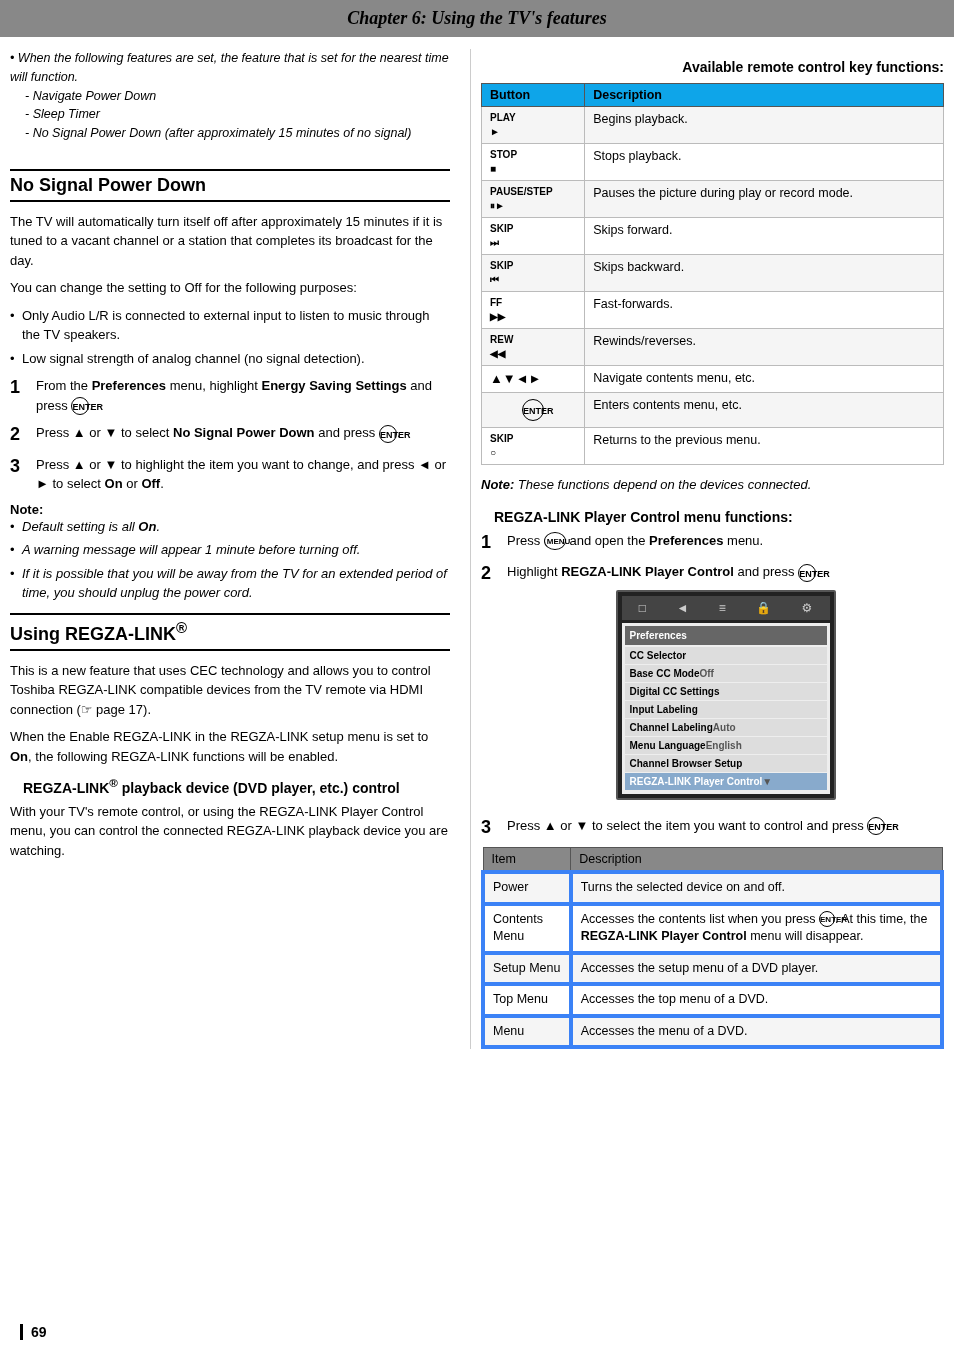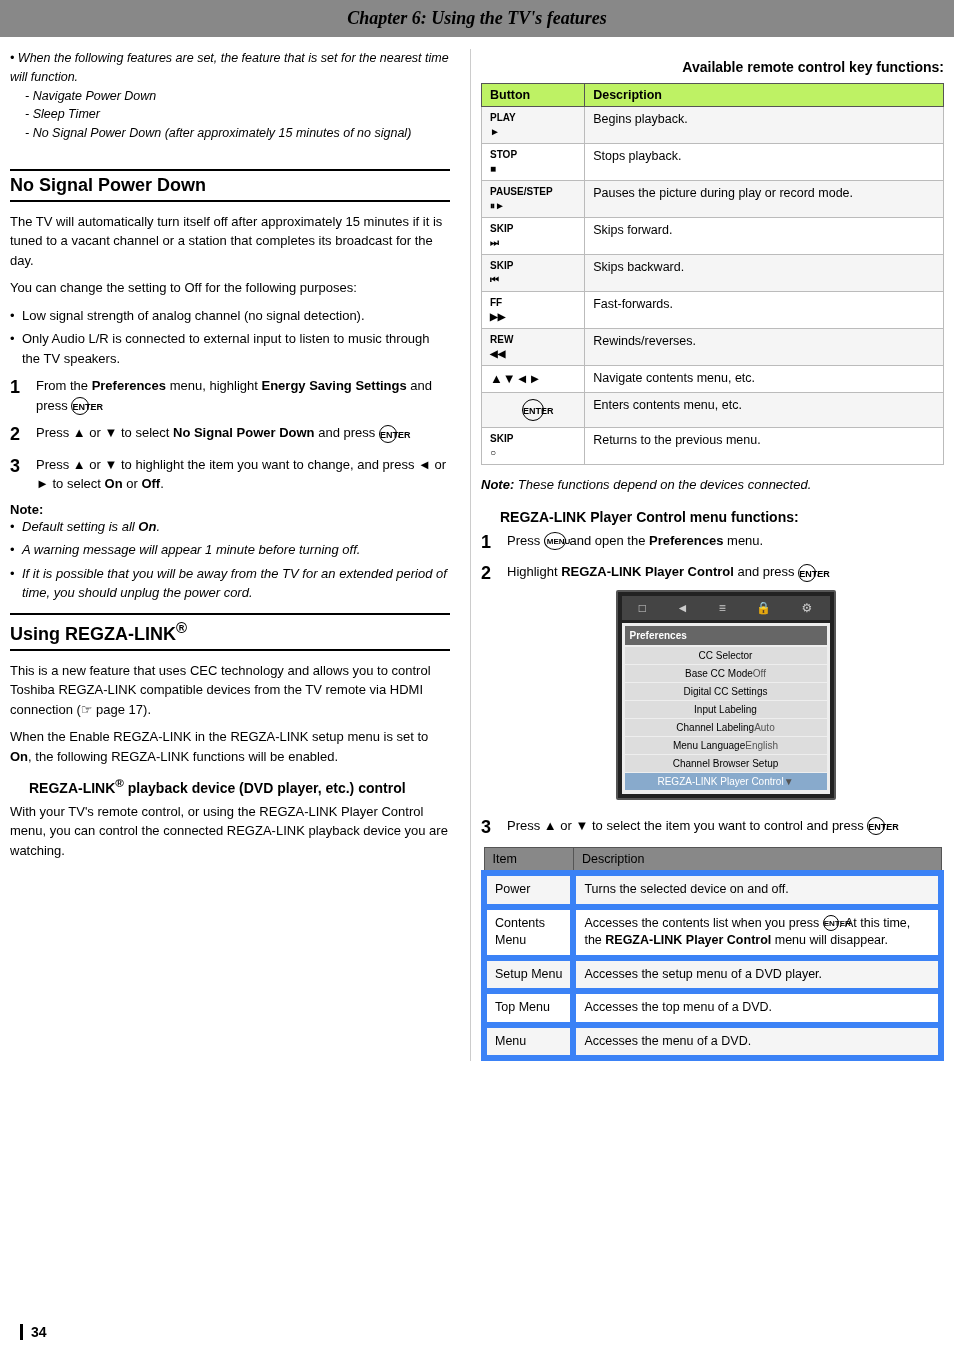--- a/index.html
+++ b/index.html
@@ -74,21 +74,21 @@
       font-family: Arial, sans-serif;
       border-bottom: 2px solid #000;
       border-top: 2px solid #000;
       padding: 4px 0;
       margin: 10px 0 10px 0;
     }
 
     .subsection-title {
       font-size: 14px;
       font-weight: bold;
-      margin: 10px 0 6px 8px;
+      margin: 10px 0 6px 2px;
       padding-left: 11px;
     }
 
     p {
       margin-bottom: 8px;
       line-height: 1.5;
       font-size: 13px;
     }
 
     .bullet-list {
@@ -173,21 +173,21 @@
     }
 
     
     .remote-table {
       width: 100%;
       border-collapse: collapse;
       margin-bottom: 10px;
       font-size: 12.5px;
     }
     .remote-table th {
-      background: #bef264;
+      background: #0ea5e9;
       color: #000;
       font-weight: bold;
       padding: 4px 8px;
       border: 1px solid #555;
       text-align: left;
     }
     .remote-table td {
       padding: 4px 8px;
       border: 1px solid #bbb;
       vertical-align: top;
@@ -226,21 +226,21 @@
     .item-table th {
       background: #888;
       color: #000;
       font-weight: normal;
       padding: 4px 8px;
       border: 1px solid #555;
       text-align: left;
     }
     .item-table td {
       padding: 5px 8px;
-      border: 6px solid #3b82f6;
+      border: 4px solid #3b82f6;
       vertical-align: top;
       line-height: 1.4;
     }
     .item-table tr:nth-child(odd) td {
       background: #f5f5f5;
     }
     .item-table tr:nth-child(even) td {
       background: #fff;
     }
 
@@ -273,25 +273,26 @@
     .menu-content-title {
       background: #666;
       color: #fff;
       font-size: 10px;
       padding: 2px 5px;
       margin-bottom: 2px;
       font-weight: bold;
     }
     .menu-row {
       display: flex;
-      justify-content: center;
+      justify-content: flex-start;
       font-size: 10px;
       padding: 1px 5px;
       background: #ddd;
       margin-bottom: 1px;
+      font-weight: bold;
     }
     .menu-row.selected {
       background: #88aacc;
       color: #fff;
     }
     .menu-row-val {
       color: #555;
     }
 
     
@@ -336,22 +337,22 @@
           <li><i>- No Signal Power Down (after approximately 15 minutes of no signal)</i></li>
         </ul>
       </div>
 
       <div class="section-title">No Signal Power Down</div>
 
       <p>The TV will automatically turn itself off after approximately 15 minutes if it is tuned to a vacant channel or a station that completes its broadcast for the day.</p>
       <p>You can change the setting to Off for the following purposes:</p>
 
       <ul class="bullet-list">
+        <li>Only Audio L/R is connected to external input to listen to music through the TV speakers.</li>
         <li>Low signal strength of analog channel (no signal detection).</li>
-        <li>Only Audio L/R is connected to external input to listen to music through the TV speakers.</li>
       </ul>
 
       <ol class="steps">
         <li>
           <span class="step-num">1</span>
           <span class="step-content">
             From the <b>Preferences</b> menu, highlight <b>Energy Saving Settings</b> and press <span class="enter-btn">ENTER</span>.
           </span>
         </li>
         <li>
@@ -571,15 +572,15 @@
           <tr>
             <td>Menu</td>
             <td>Accesses the menu of a DVD.</td>
           </tr>
         </tbody>
       </table>
 
     </div>
   </div>
 
-  <div class="page-number">34</div>
+  <div class="page-number">69</div>
 
 </div>
 
 </body></html>

